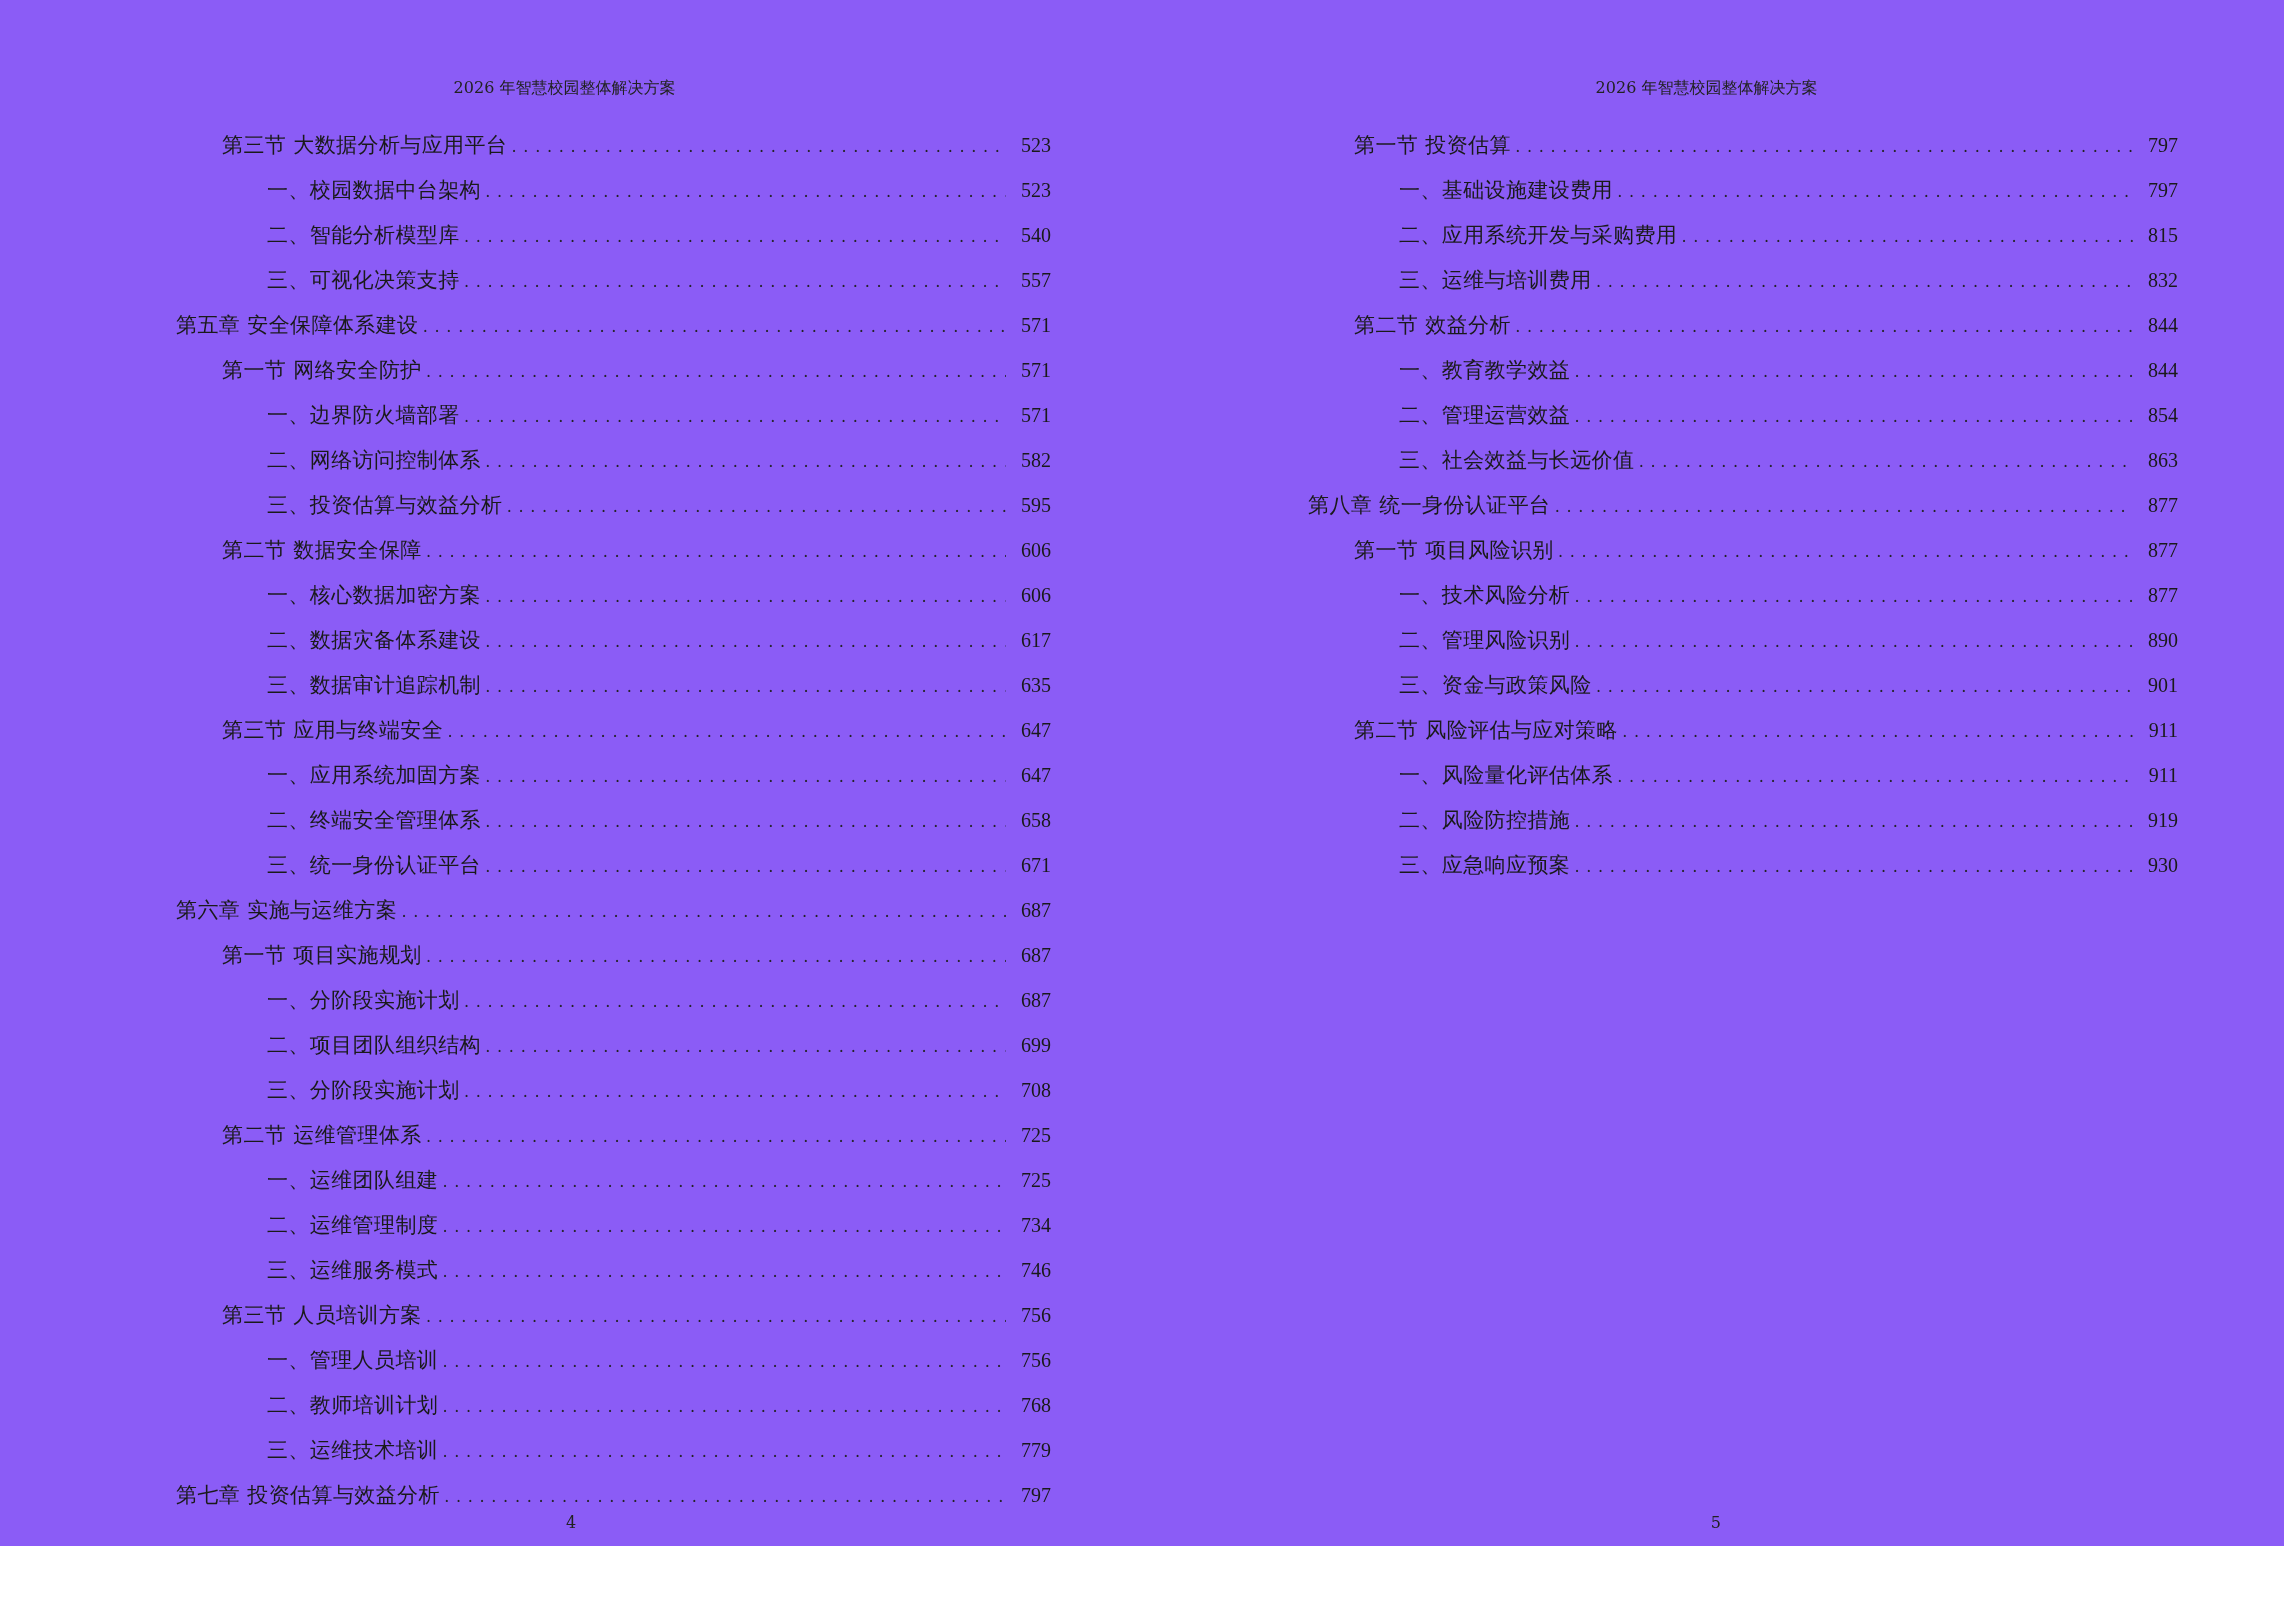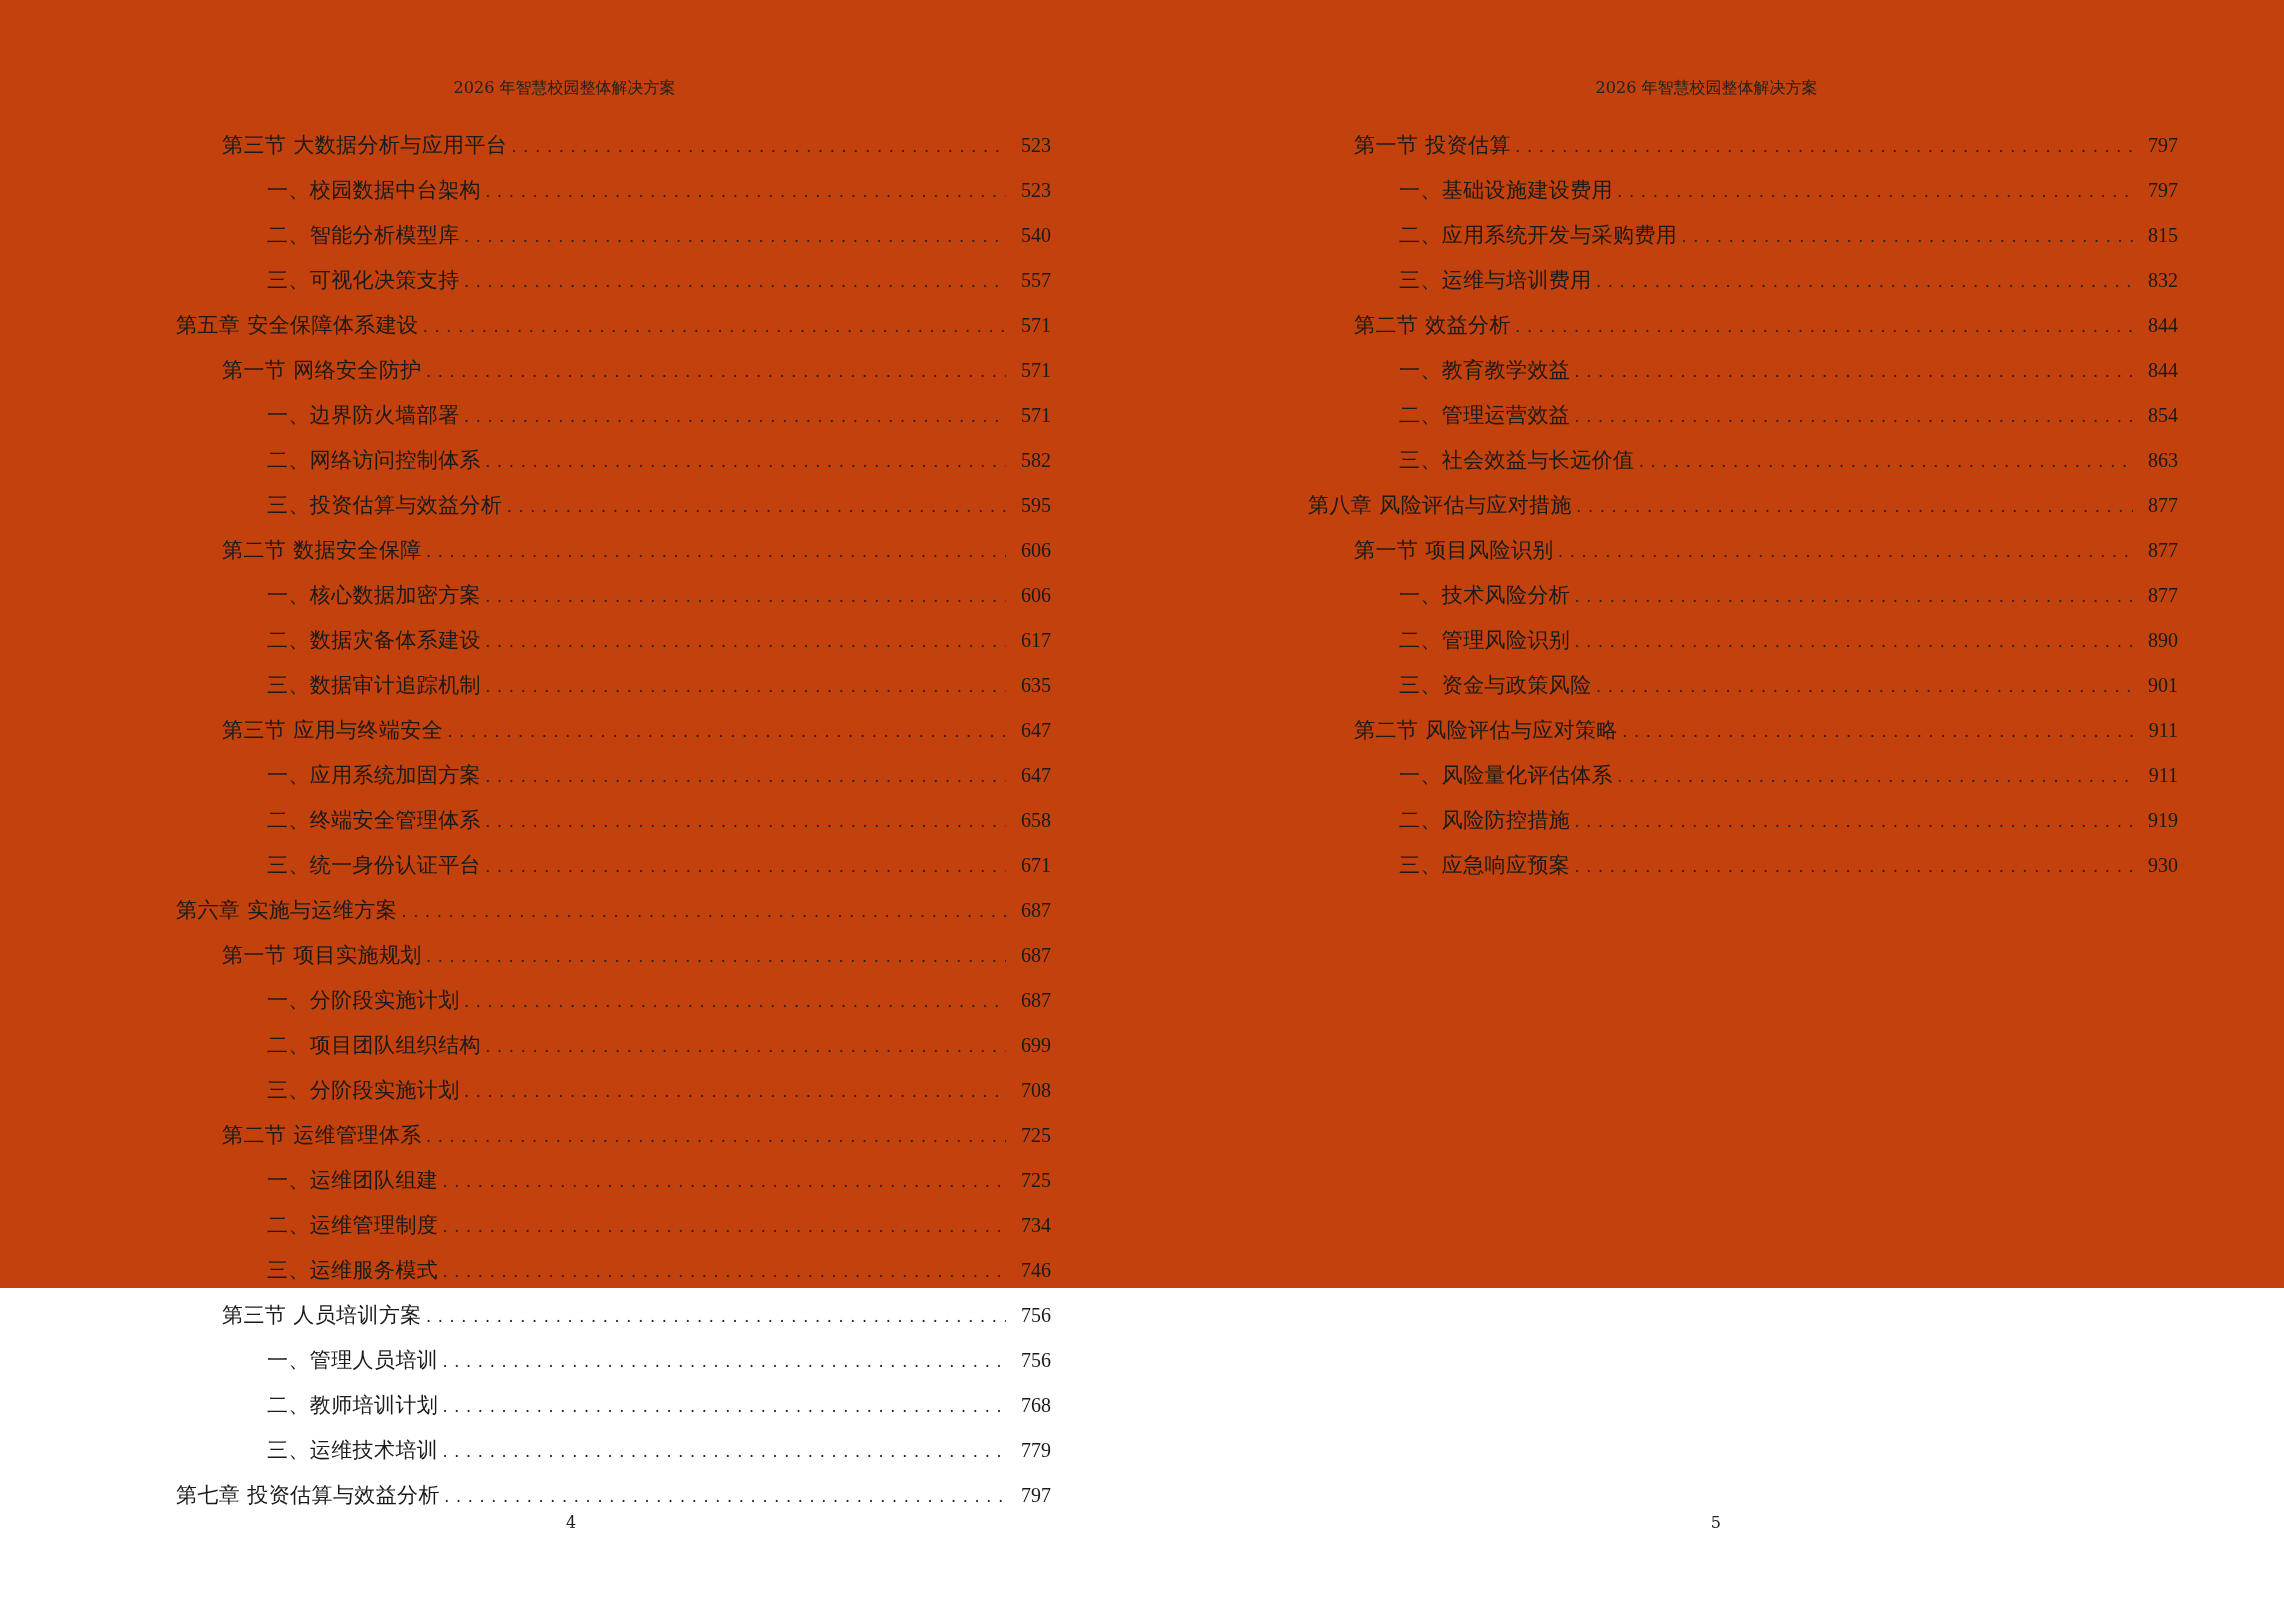--- a/index.html
+++ b/index.html
@@ -2,21 +2,21 @@
 <html style="font-size:11.6px"><head>
   <meta charset="utf-8">
   <style>
     html, body { margin: 0; padding: 0; background: #ffffff; }
     body {
       width: 2284px; height: 1623px; position: relative; overflow: hidden;
       font-family: "DejaVu Serif", "Liberation Serif", serif;
       color: #1a1a1a;
     }
     .page {
-      position: absolute; top: 0; height: 1288px; background: #c2410c;
+      position: absolute; top: 0; height: 1546px; background: #8b5cf6;
     }
     .page-left { left: 0; width: 1142px; }
     .page-right { left: 1142px; width: 1142px; }
     .header {
       position: absolute; top: 77px; left: 0; width: 100%;
       text-align: center; font-size: 16px; line-height: 22px; color: #222;
     }
     .page-left .header { left: -6.5px; }
     .page-right .header { left: -6.5px; }
     .toc {
@@ -249,21 +249,21 @@
         <span class="toc-title">二、管理运营效益</span>
         <span class="toc-dots">................................................................................................................................................</span>
         <span class="toc-page">854</span>
       </li>
       <li class="toc-row level-3">
         <span class="toc-title">三、社会效益与长远价值</span>
         <span class="toc-dots">................................................................................................................................................</span>
         <span class="toc-page">863</span>
       </li>
       <li class="toc-row level-1">
-        <span class="toc-title">第八章  风险评估与应对措施</span>
+        <span class="toc-title">第八章  统一身份认证平台</span>
         <span class="toc-dots">................................................................................................................................................</span>
         <span class="toc-page">877</span>
       </li>
       <li class="toc-row level-2">
         <span class="toc-title">第一节  项目风险识别</span>
         <span class="toc-dots">................................................................................................................................................</span>
         <span class="toc-page">877</span>
       </li>
       <li class="toc-row level-3">
         <span class="toc-title">一、技术风险分析</span>

